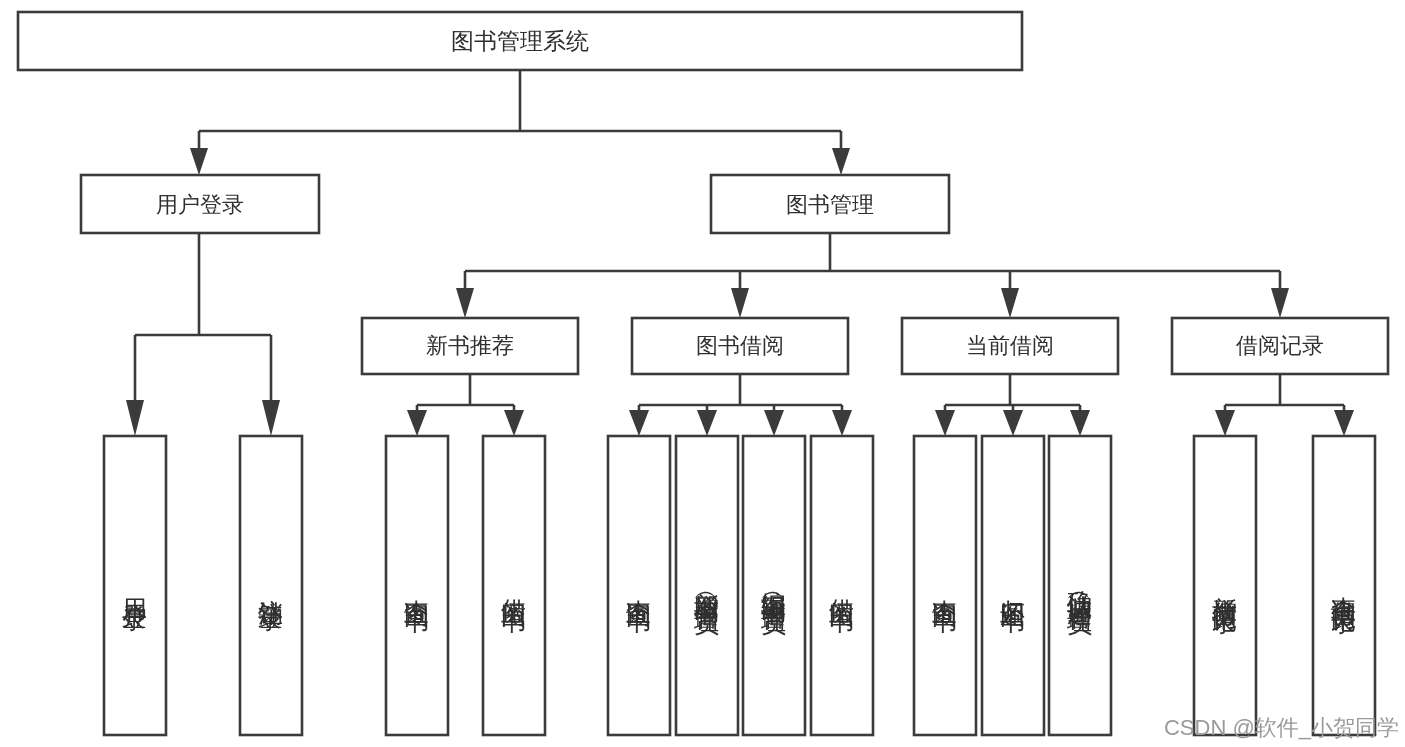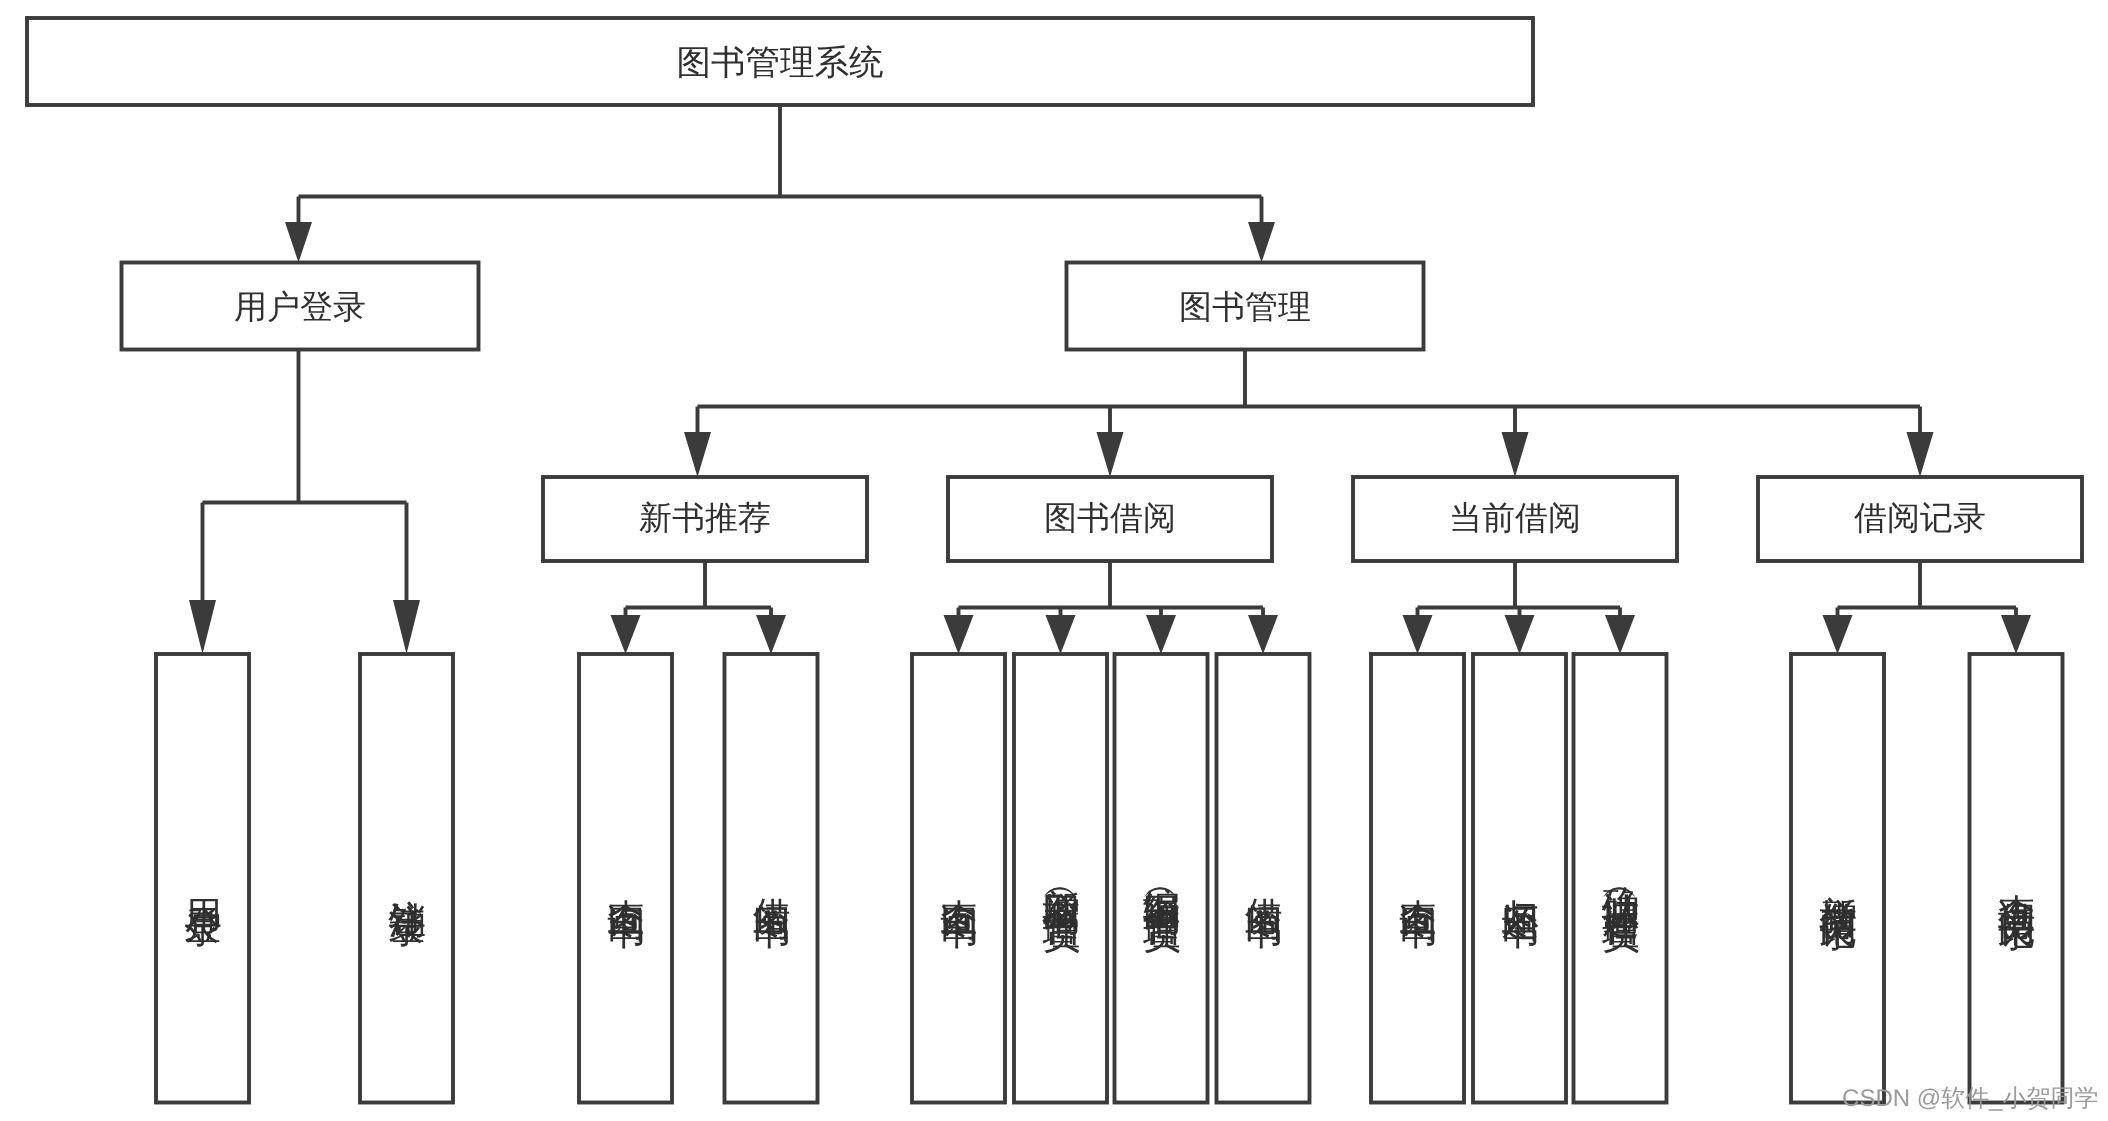--- a/index.html
+++ b/index.html
@@ -26,21 +26,21 @@
     font-size:25px;
     text-anchor:middle;
     writing-mode:vertical-rl;
     glyph-orientation-vertical:0;
     letter-spacing:3px;
   }
   .watermark{
     position:absolute;
     right:6px;bottom:4px;
     font-family:"Liberation Sans","DejaVu Sans",sans-serif;
-    font-size:16px;
+    font-size:22px;
     color:#9a9a9a;
     white-space:nowrap;
     user-select:none;
   }
 </style>
 </head>
 <body>
 
 <div id="diagram-root">
 

